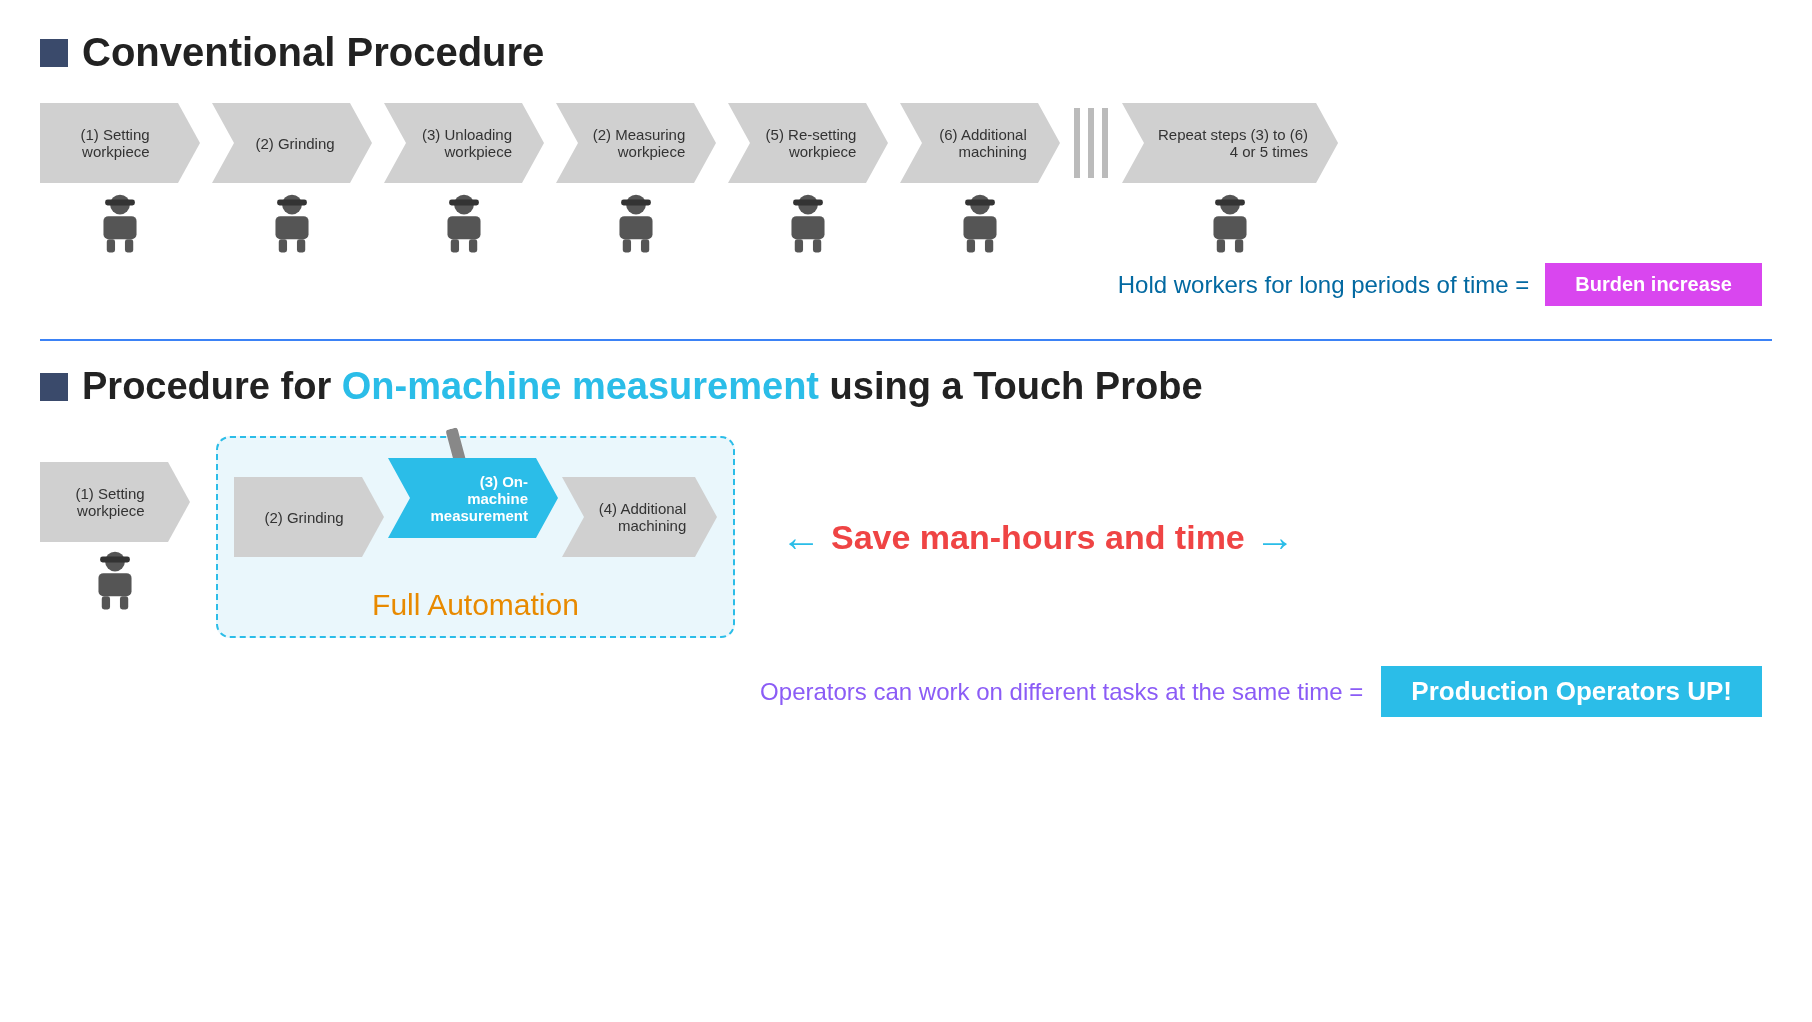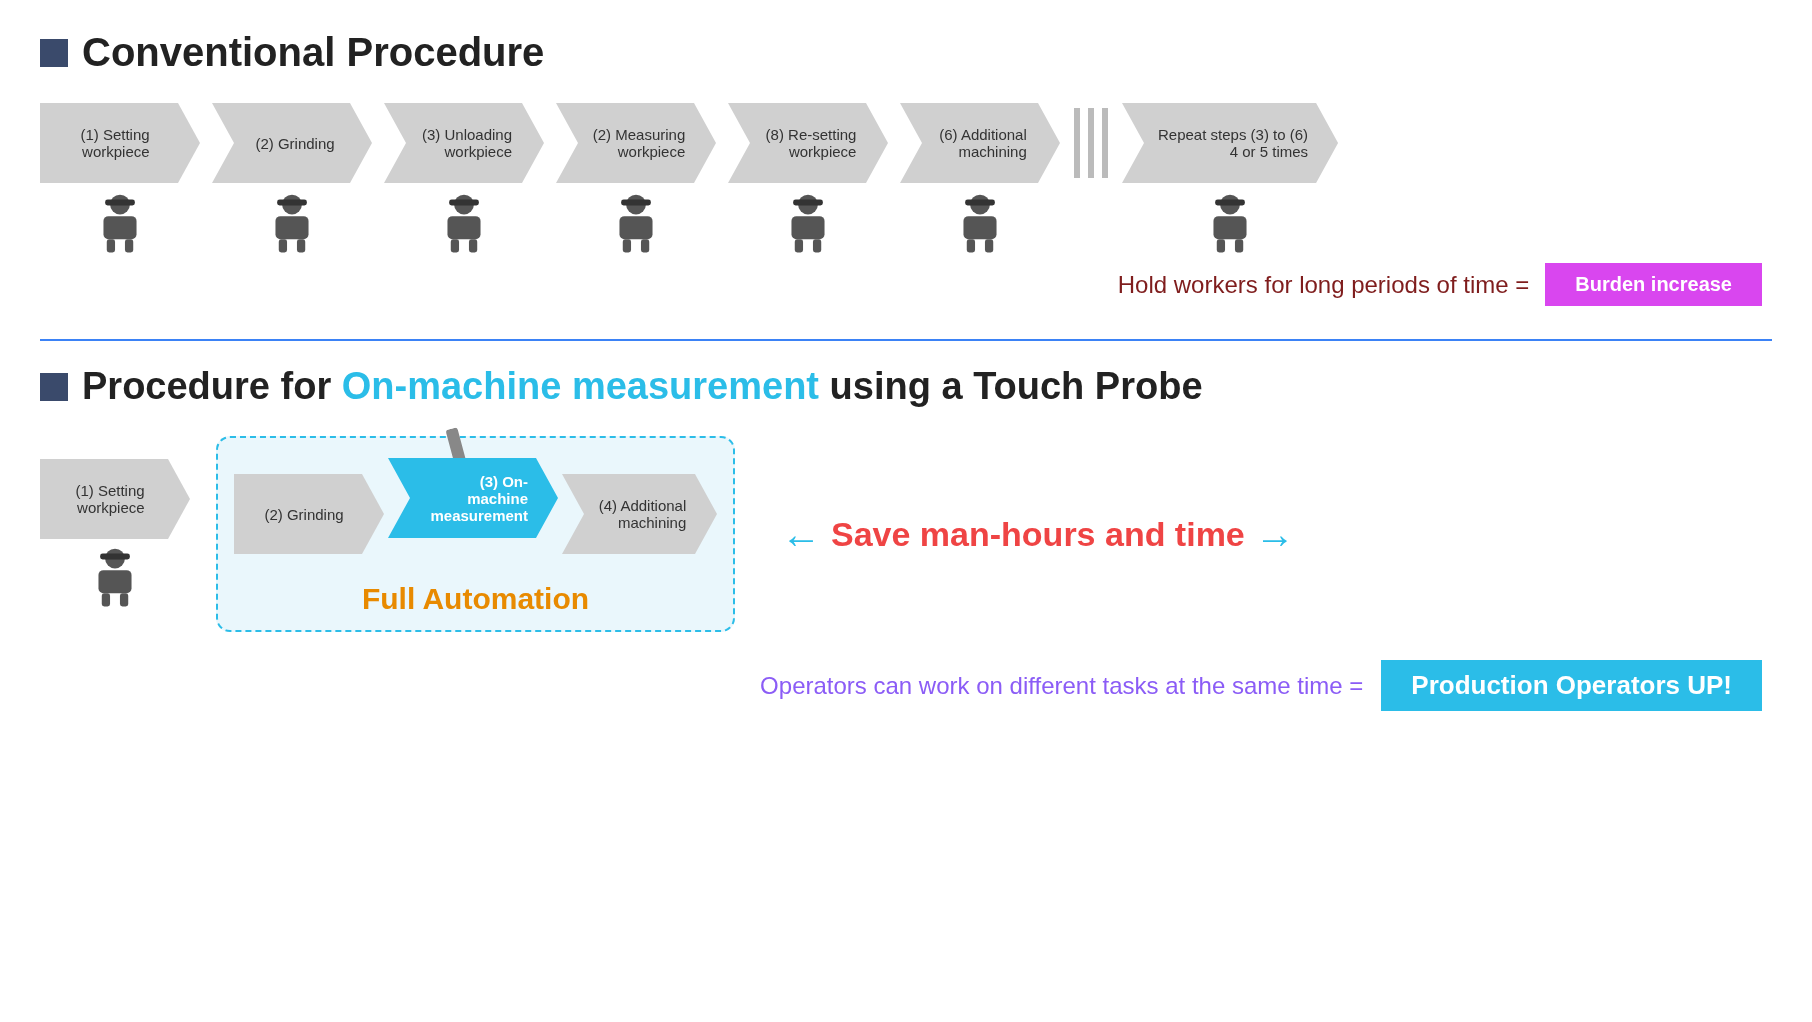--- a/index.html
+++ b/index.html
@@ -98,21 +98,21 @@
       display: flex;
       align-items: center;
       justify-content: flex-end;
       gap: 16px;
       margin-top: 8px;
       padding-right: 10px;
     }
 
     .burden-text {
       font-size: 24px;
-      color: #7f1d1d;
+      color: #0369a1;
     }
 
     .burden-badge {
       background: #d946ef;
       color: #fff;
       font-size: 20px;
       font-weight: bold;
       padding: 10px 30px;
     }
 
@@ -137,21 +137,21 @@
     }
 
     .automation-steps {
       display: flex;
       align-items: center;
       gap: 0;
     }
 
     .automation-label {
       font-size: 30px;
-      font-weight: bold;
+      font-weight: normal;
       color: #e88a00;
       margin-top: 12px;
       text-align: center;
     }
 
     .save-text {
       font-size: 34px;
       font-weight: bold;
       color: #ef4444;
     }
@@ -281,21 +281,21 @@
         <rect x="10" y="28" width="40" height="28" rx="6" fill="#555"></rect>
         <rect x="14" y="56" width="10" height="16" rx="3" fill="#555"></rect>
         <rect x="36" y="56" width="10" height="16" rx="3" fill="#555"></rect>
         <rect x="12" y="8" width="36" height="7" rx="3" fill="#333"></rect>
       </svg>
     </div>
 
     <div style="width:4px"></div>
 
     <div class="step-wrapper">
-      <div class="step-arrow" style="white-space:pre-line;">(8) Re-setting
+      <div class="step-arrow" style="white-space:pre-line;">(5) Re-setting
 workpiece</div>
       <svg class="worker-svg" viewBox="0 0 60 75">
         <circle cx="30" cy="14" r="12" fill="#555"></circle>
         <rect x="10" y="28" width="40" height="28" rx="6" fill="#555"></rect>
         <rect x="14" y="56" width="10" height="16" rx="3" fill="#555"></rect>
         <rect x="36" y="56" width="10" height="16" rx="3" fill="#555"></rect>
         <rect x="12" y="8" width="36" height="7" rx="3" fill="#333"></rect>
       </svg>
     </div>
 
@@ -360,21 +360,21 @@
       </svg>
     </div>
 
     <div class="automation-box">
       <div class="automation-steps">
         <div class="step-arrow first" style="white-space:pre-line; min-width:150px; height:80px;">(2) Grinding</div>
         <div style="width:4px"></div>
 
         <div class="step-arrow-wrapper">
 
-          <div style="position:relative; width:170px; height:104px; margin-bottom:8px;">
+          <div style="position:relative; width:170px; height:104px; margin-bottom:14px;">
             <svg style="position:absolute; top:-30px; left:55px; width:28px; height:44px; transform:rotate(-15deg);" viewBox="0 0 28 44">
               <rect x="8" y="0" width="12" height="40" rx="3" fill="#888"></rect>
               <polygon points="8,40 20,40 14,44" fill="#666"></polygon>
             </svg>
             <div class="step-arrow blue" style="white-space:pre-line; min-width:160px; height:80px;">(3) On-machine
 measurement</div>
           </div>
         </div>
         <div style="width:4px"></div>
         <div class="step-arrow" style="white-space:pre-line; min-width:155px; height:80px;">(4) Additional

